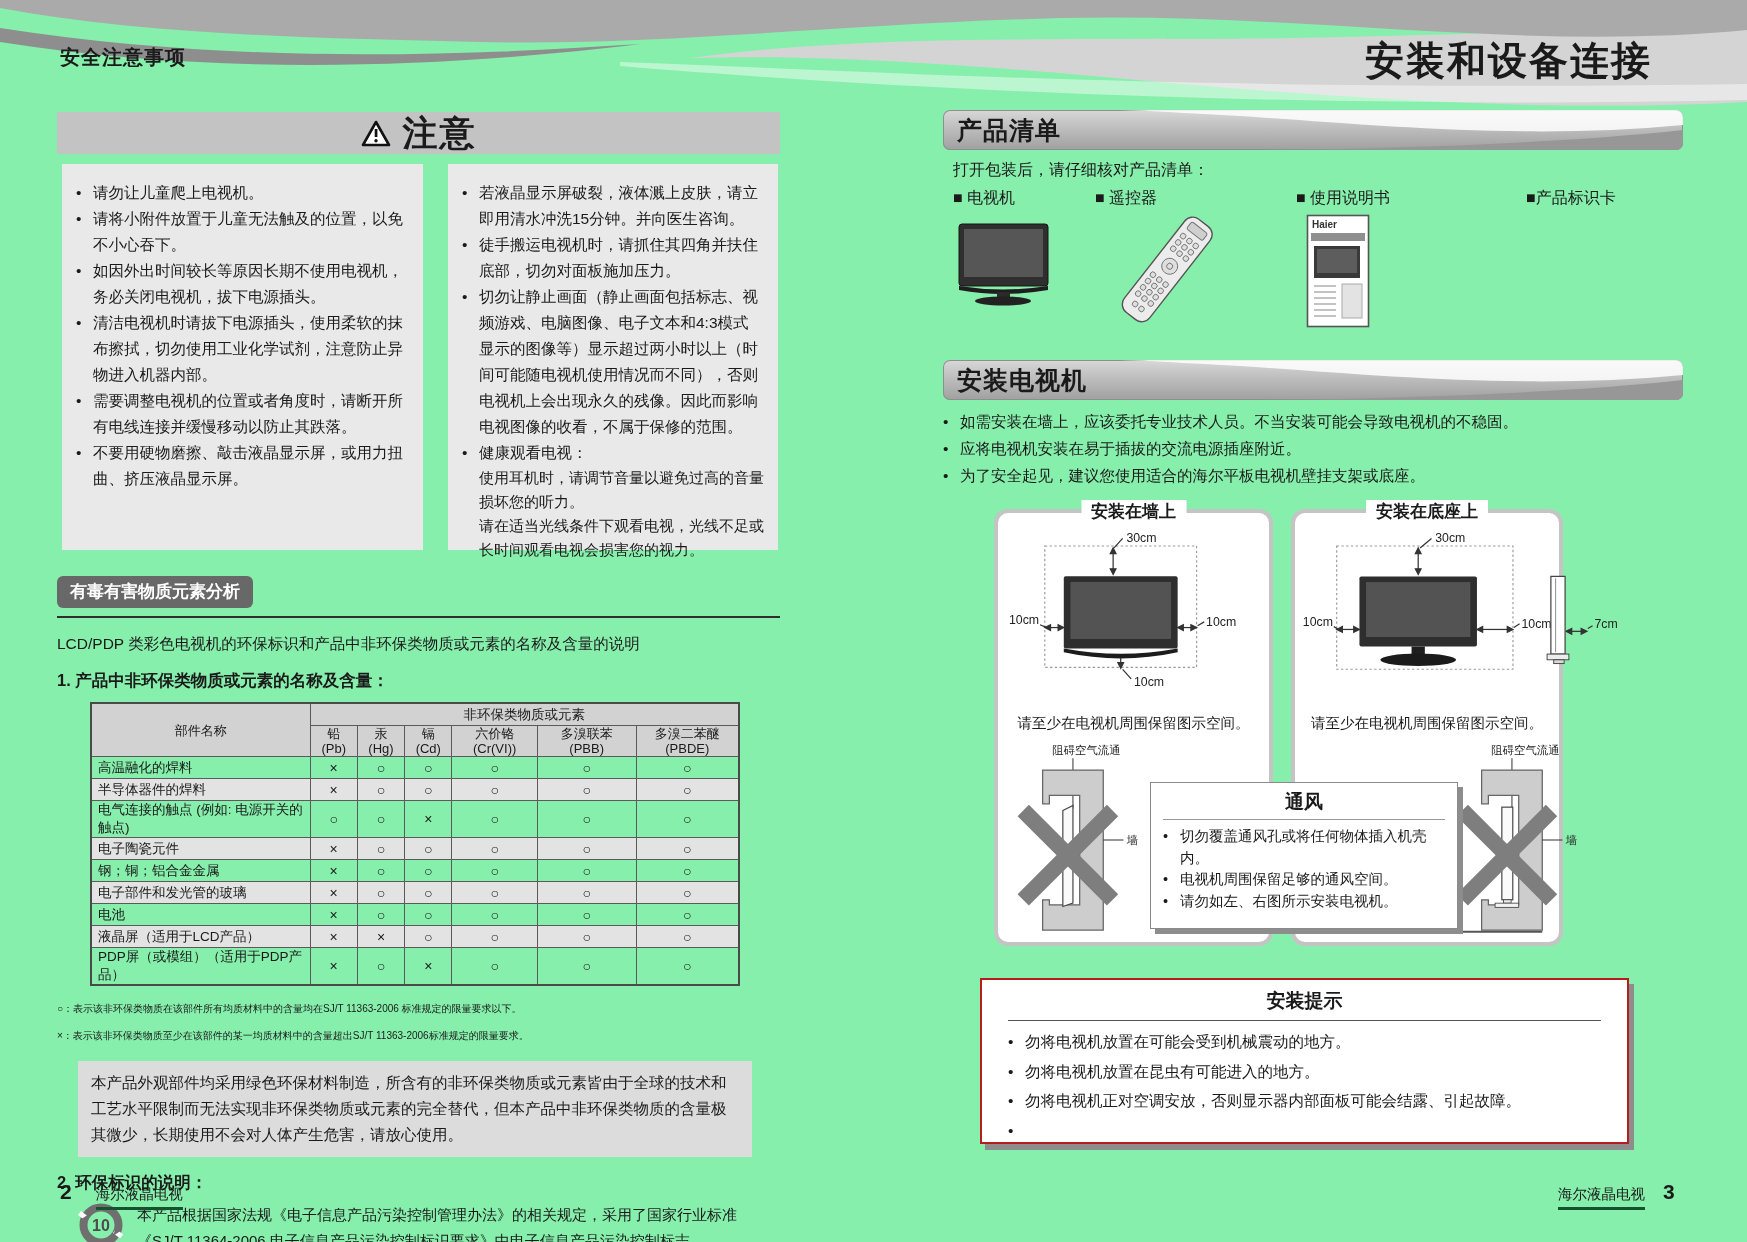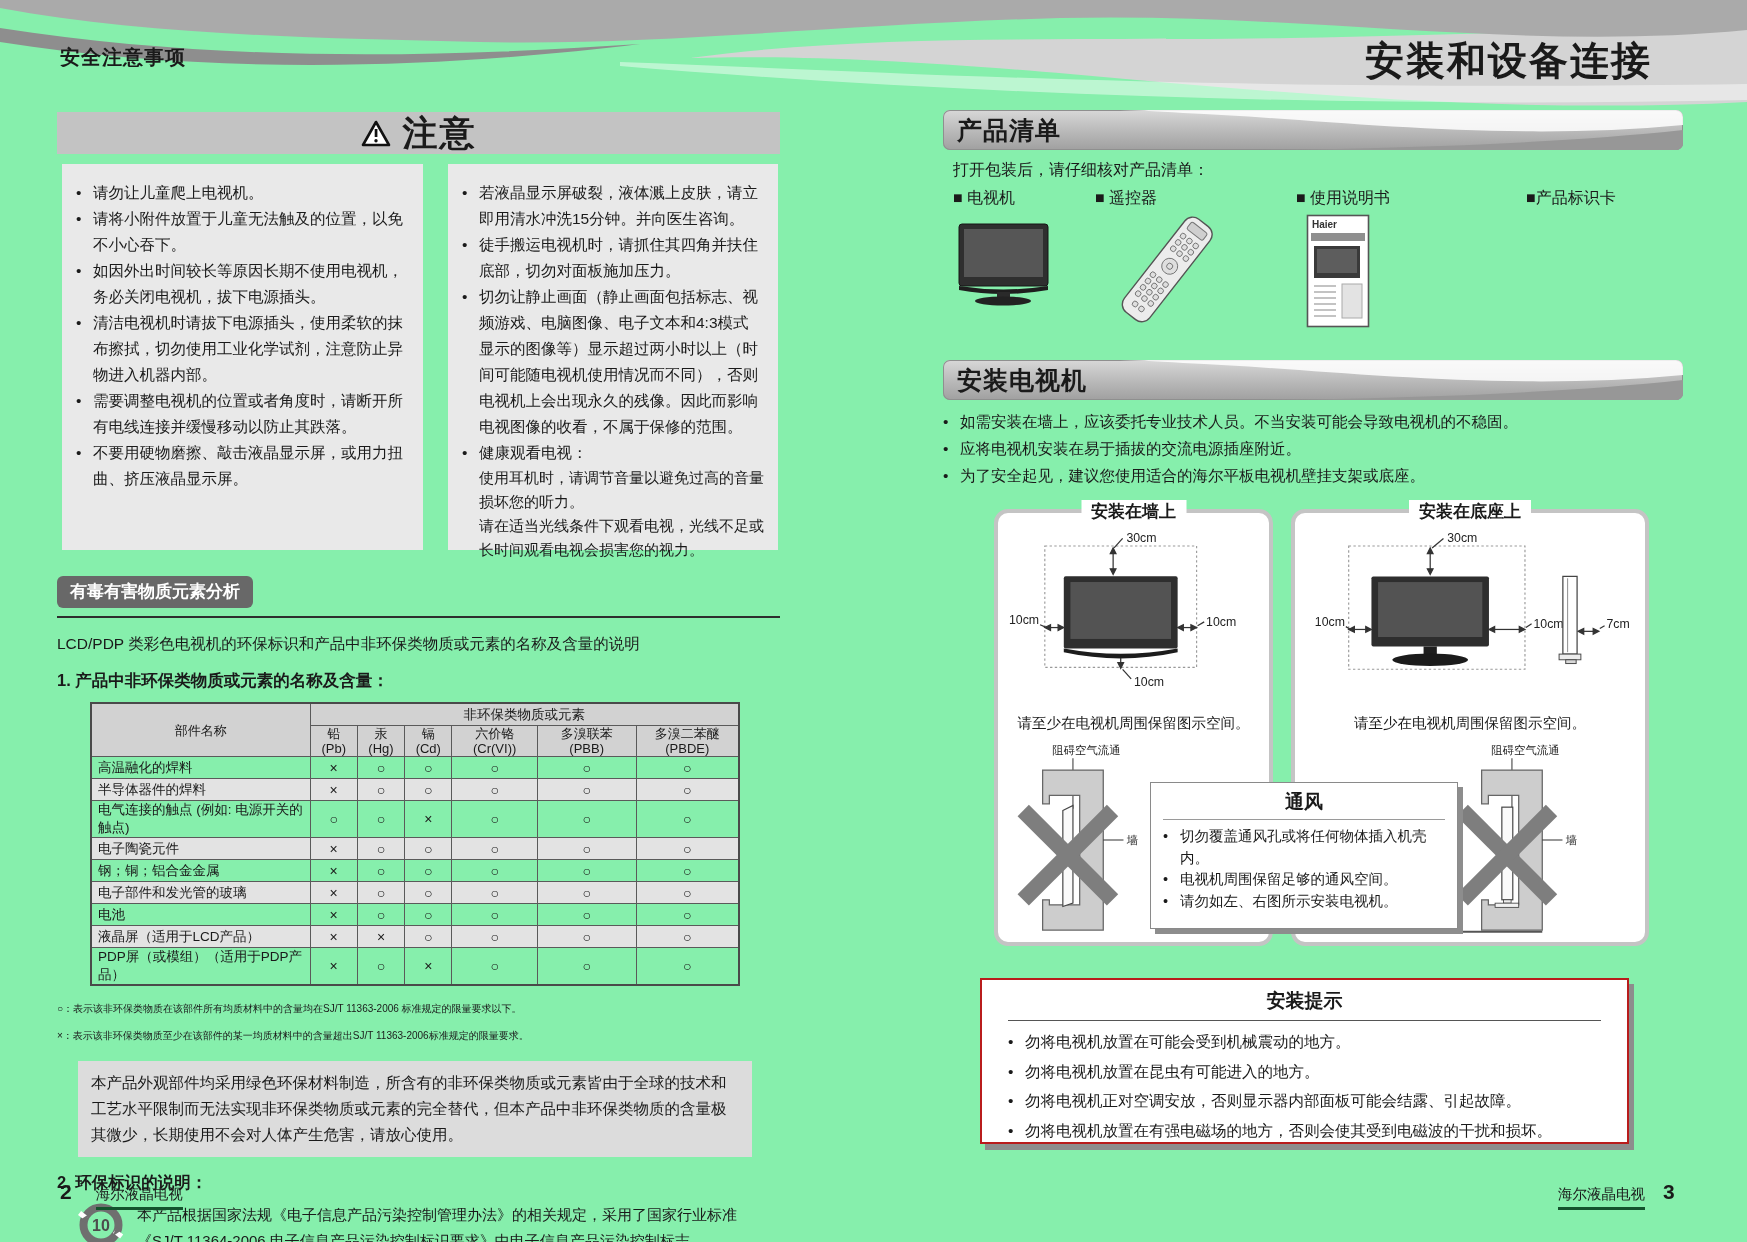--- a/index.html
+++ b/index.html
@@ -60,21 +60,21 @@
   .pl-items{top:88px;left:0;width:740px;height:22px;font-size:16px;}
   .pl-items span{position:absolute;white-space:nowrap;}
   .imgs{top:112px;left:0;width:740px;height:130px;}
   .install-bullets{top:308px;left:0;width:735px;}
   .install-bullets .bl{font-size:15.5px;line-height:27px;}
   .diagrams{top:397px;left:0;width:740px;height:470px;}
   .dbox{position:absolute;border:4px solid #c4c4c4;border-radius:14px;background:#fff;box-sizing:border-box;}
   .dbox .btitle{position:absolute;top:-13px;left:50%;transform:translateX(-50%);background:#fff;
                 padding:0 10px;font-size:17px;font-weight:bold;white-space:nowrap;}
   .dbox-l{left:51px;top:12px;width:279px;height:437px;}
-  .dbox-r{left:348px;top:12px;width:358px;height:437px;}
+  .dbox-r{left:348px;top:12px;width:272px;height:437px;}
   .cap{font-size:14.5px;text-align:center;margin-top:2px;}
   .ventbox{position:absolute;left:207px;top:285px;width:308px;height:147px;background:#fff;
            border:1px solid #8a8a8a;box-shadow:5px 5px 0 #8d8d8d;z-index:5;box-sizing:border-box;
            padding:6px 12px 6px;}
   .ventbox .vt{text-align:center;font-size:19px;font-weight:bold;}
   .ventbox hr{border:none;border-top:1px solid #9a9a9a;margin:4px 0 6px;}
   .ventbox .bl{font-size:14.5px;line-height:21.5px;}
   .tipsbox{position:absolute;left:37px;top:878px;width:649px;height:166px;background:#fff;
            border:2px solid #b91c1c;box-shadow:5px 6px 0 #8d8d8d;box-sizing:border-box;padding:8px 26px;}
   .tipsbox .tt{text-align:center;font-size:19px;font-weight:bold;}
@@ -545,21 +545,20 @@
       <div class="bl">
           <span class="dot">•</span>
           <span>勿将电视机放置在昆虫有可能进入的地方。</span>
         </div>
       <div class="bl">
           <span class="dot">•</span>
           <span>勿将电视机正对空调安放，否则显示器内部面板可能会结露、引起故障。</span>
         </div>
       <div class="bl">
           <span class="dot">•</span>
-          <span>勿将电视机放置在有强电磁场的地方，否则会使其受到电磁波的干扰和损坏。</span>
         </div>
     </div>
   </div>
 
   <div class="foot foot-r">
     <span class="bd">海尔液晶电视</span>
     <span class="pn">3</span>
   </div>
 
 </div>

